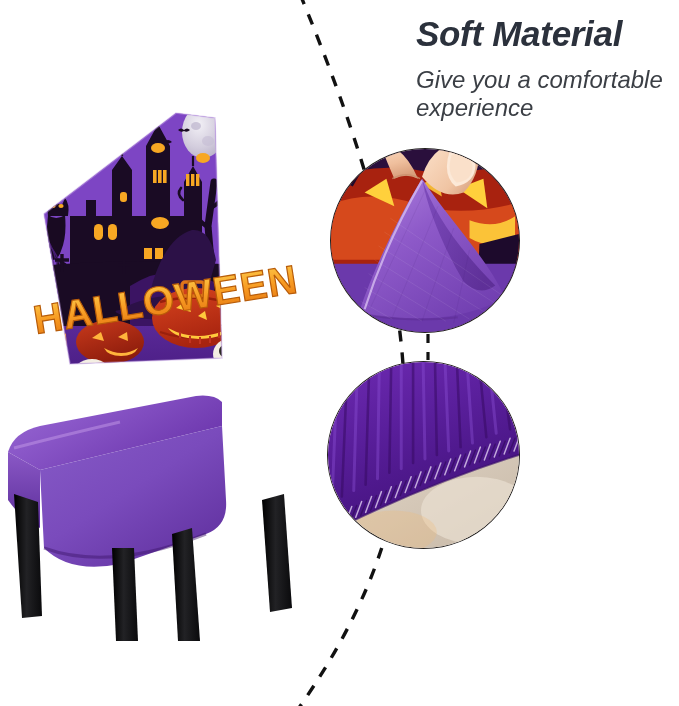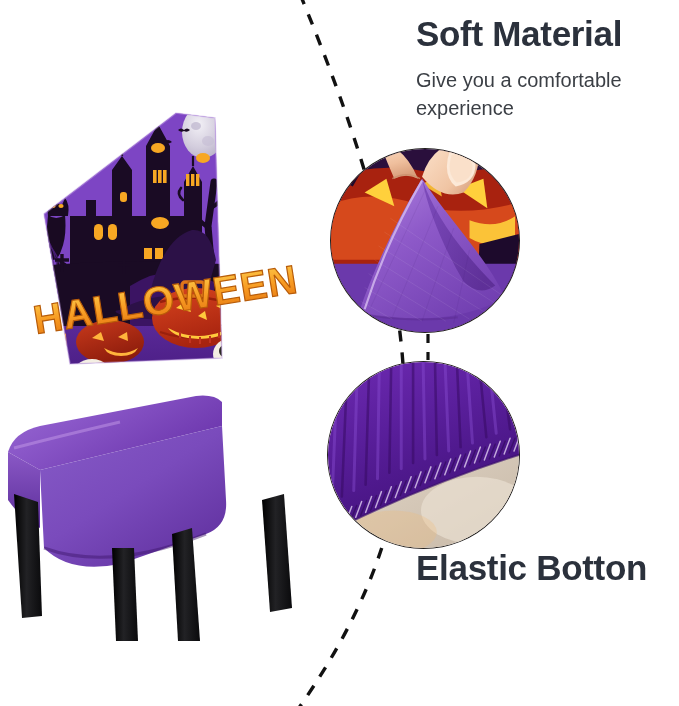--- a/index.html
+++ b/index.html
@@ -51,34 +51,34 @@
   }
   #circle-elastic-bottom {
     left: 327px;
     top: 361px;
     width: 193px;
     height: 188px;
   }
   .circle-svg { display:block; width:100%; height:100%; }
 
   
-  .feature-block { position: absolute; }
+  .feature-block { position: absolute; font-style: italic; }
   #feature-soft-material { left: 416px; top: 12px; width: 255px; }
   #feature-elastic-bottom { left: 416px; top: 546px; width: 258px; }
 
   .feature-title {
     font-size: 35px;
     line-height: 44px;
     color: #2b313c;
     letter-spacing: -0.3px;
     margin: 0 0 10px 0;
     white-space: nowrap;
   }
   .feature-desc {
-    font-size: 20px;
+    font-size: 24px;
     line-height: 28px;
     color: #3b3f45;
     margin: 0;
   }
 </style>
 </head>
 <body>
 
 <div id="stage">
 
@@ -451,16 +451,15 @@
       <path d="M-6,176 Q96,124 199,92" fill="none" stroke="#3a0f6b" stroke-width="2" opacity="0.65"></path>
     </svg>
   </div>
 
   <div class="feature-block" id="feature-soft-material">
     <h2 class="feature-title">Soft Material</h2>
     <p class="feature-desc">Give you a comfortable experience</p>
   </div>
 
   <div class="feature-block" id="feature-elastic-bottom">
-    <h2 class="feature-title">Elastic Botton</h2>
   </div>
 
 </div>
 
 </body></html>

